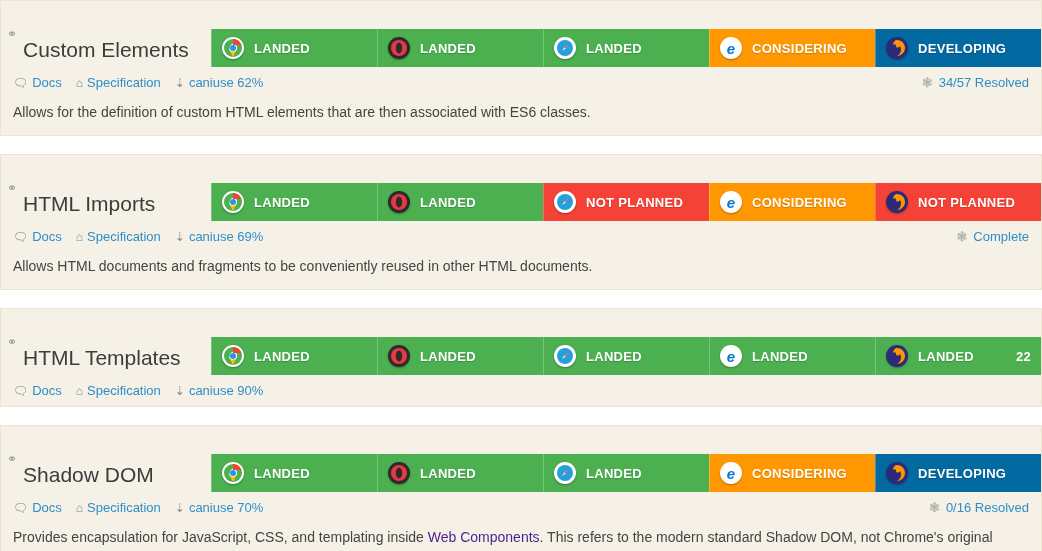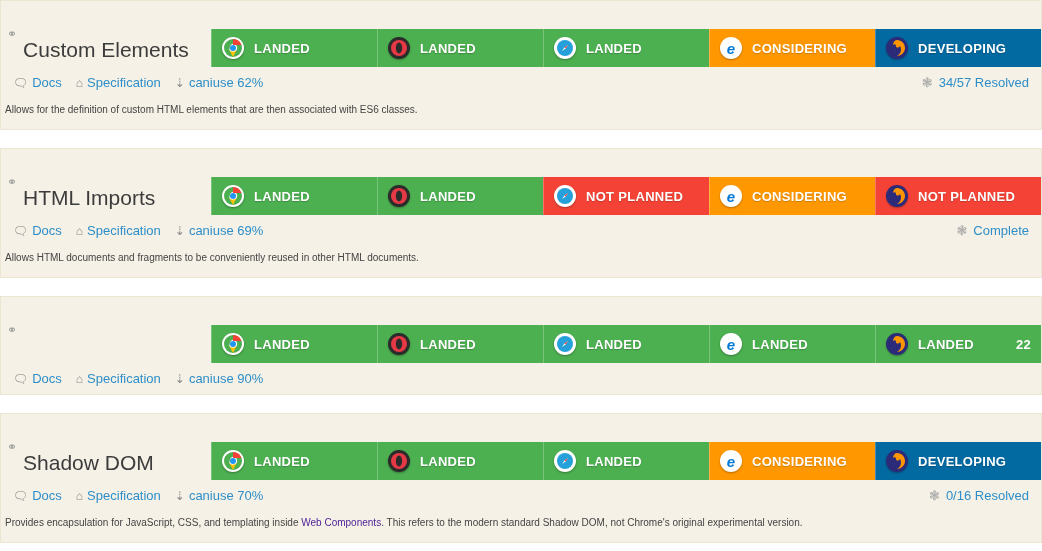--- a/index.html
+++ b/index.html
@@ -23,21 +23,21 @@
   .safari-outer { background: #fff; }
   .edge-outer { background: #fff; }
   .firefox-outer { background: #2b2b79; }
   .glyph { font-weight: 700; font-size: 12px; }
   .meta-row { display: flex; align-items: center; padding: 8px 12px; font-size: 13px; }
   .meta-left { display: flex; gap: 14px; align-items: center; }
   .meta-link { color: #2d8ec9; text-decoration: none; display: inline-flex; align-items: center; gap: 4px; }
   .meta-icon { color: #888; font-size: 12px; }
   .meta-right { margin-left: auto; display: flex; align-items: center; gap: 6px; color: #2d8ec9; }
   .flag { color: #aaa; }
-  .desc { padding: 4px 4px 12px; color: #444; font-size: 10px; line-height: 1.5; }
+  .desc { padding: 4px 12px 12px; color: #444; font-size: 14px; line-height: 1.5; }
   .desc a { color: #4c1d95; text-decoration: none; }
 </style>
 </head>
 <body>
 
 <div id="root">
     <div class="feature">
       <div class="feature-header">
         <div class="title-wrap">
           <span class="anchor">⚭</span>
@@ -190,20 +190,21 @@
           <span class="flag">❃</span>
           <span>Complete</span>
         </div>
       </div>
       <div class="desc"><span>Allows HTML documents and fragments to be conveniently reused in other HTML documents.</span></div>
     </div>
     <div class="feature">
       <div class="feature-header">
         <div class="title-wrap">
           <span class="anchor">⚭</span>
+          <h2 class="feature-title">HTML Templates</h2>
         </div>
         <div class="status-row">
           <div class="status-cell landed">
             <span class="icon-circle chrome-outer">
               <svg width="18" height="18" viewBox="0 0 18 18">
                 <circle cx="9" cy="9" r="9" fill="#4caf50"></circle>
                 <circle cx="9" cy="9" r="4.2" fill="#fff"></circle>
                 <circle cx="9" cy="9" r="3" fill="#2196f3"></circle>
                 <path d="M9 0 A9 9 0 0 1 17.5 6 L9 6 Z" fill="#f44336"></path>
                 <path d="M1 4 L6 11 A4.5 4.5 0 0 1 9 4.8 Z" fill="#4caf50"></path>

